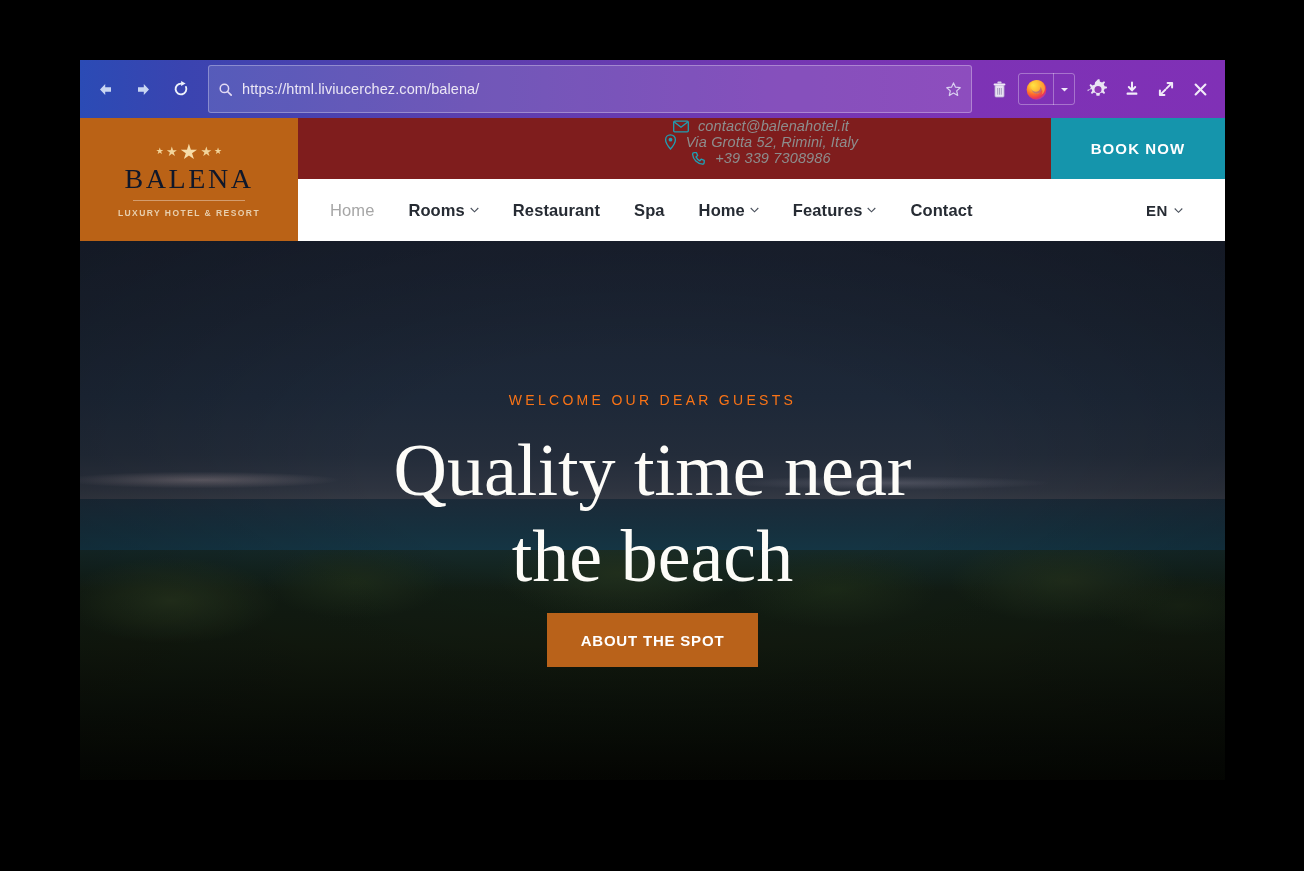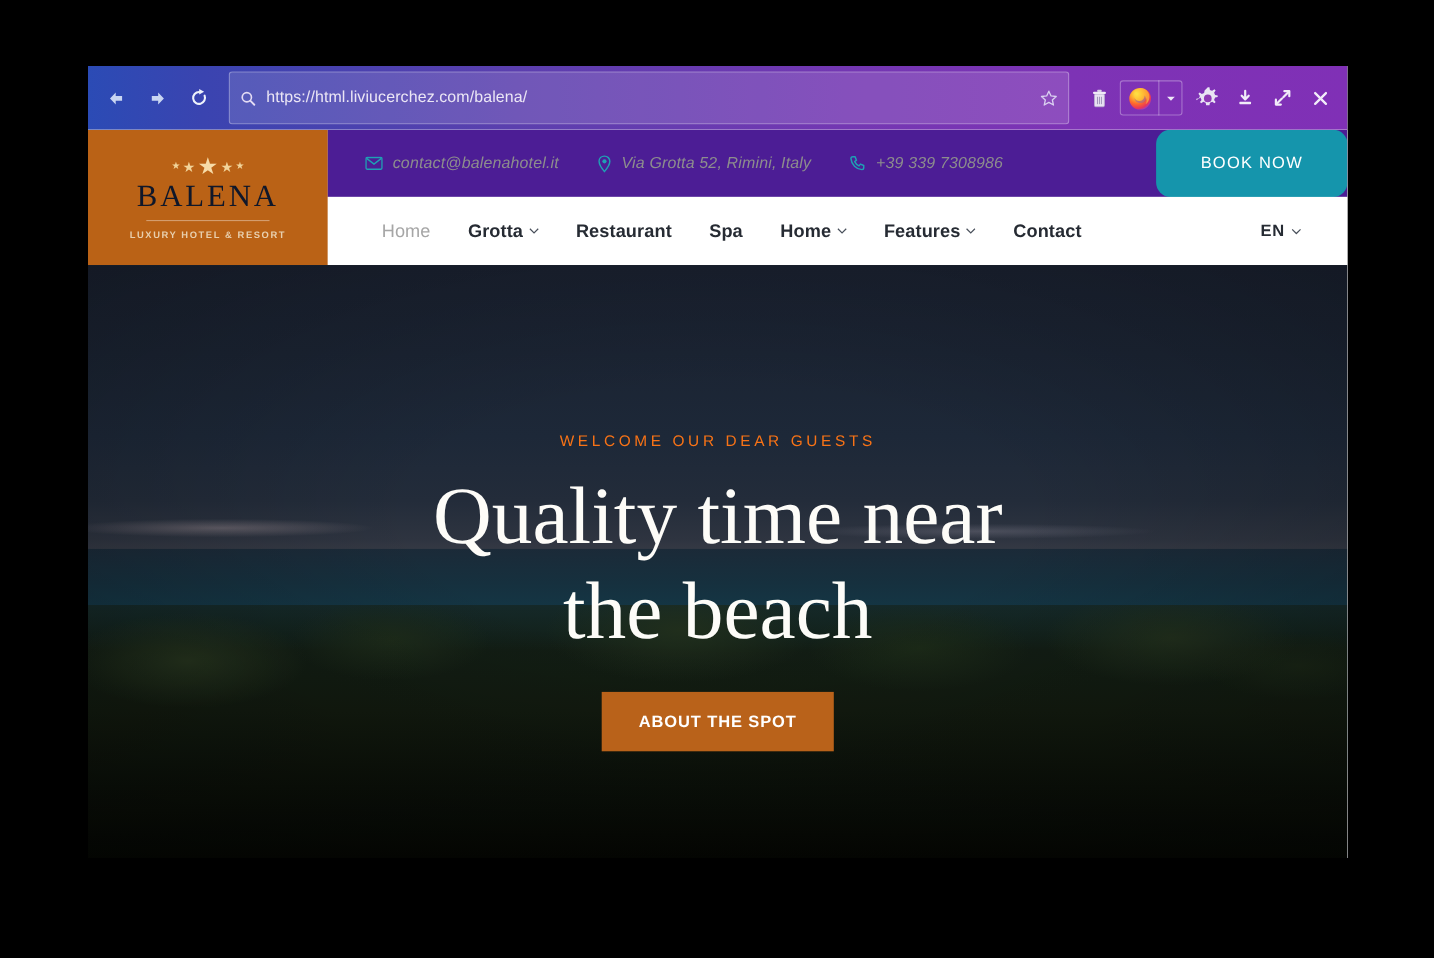--- a/index.html
+++ b/index.html
@@ -105,55 +105,55 @@
     letter-spacing: 1.45px;
     color: #e8cfae;
     font-weight: 600;
   }
 
   .header-right { flex: 1 1 auto; display: flex; flex-direction: column; min-width: 0; }
 
   
   .contact-bar {
     height: 61px;
-    background: #4c1d95;
+    background: #7f1d1d;
     display: flex; align-items: center;
     padding-left: 34px;
     position: relative;
+    flex-direction: column;
   }
   .contact-item {
     display: flex; align-items: center;
     margin-right: 35px;
     cursor: pointer;
   }
   .contact-item .c-ico { display: flex; margin-right: 9px; }
   .contact-item .c-txt {
     font-style: italic;
     font-size: 14.5px;
     color: #8d8d8d;
     letter-spacing: .15px;
   }
   .book-now {
     position: absolute; right: 0; top: 0;
     width: 174px; height: 61px;
     background: #1595ac;
     color: #fff;
     display: flex; align-items: center; justify-content: center;
-    font-size: 15px; font-weight: 400;
+    font-size: 15px; font-weight: 700;
     letter-spacing: 1.1px;
     cursor: pointer;
-    border-radius: 13px;
   }
 
   
   .nav-bar {
     height: 62px;
     background: #fff;
     display: flex; align-items: center;
-    padding-left: 49px;
+    padding-left: 32px;
     position: relative;
   }
   .nav-item {
     display: flex; align-items: center;
     margin-right: 34px;
     font-size: 16.5px;
     color: #262b33;
     font-weight: 600;
     letter-spacing: .1px;
     cursor: pointer;
@@ -230,21 +230,21 @@
     margin-top: 32px;
   }
   .hero-title {
     font-family: "Liberation Serif", serif;
     font-size: 74px;
     line-height: 86px;
     color: #fdfcf8;
     text-align: center;
     font-weight: 400;
     letter-spacing: 0px;
-    margin-bottom: 30px;
+    margin-bottom: 14px;
   }
   .hero-btns { display: flex; align-items: flex-end; flex-direction: column; }
   .btn {
     height: 54px;
     display: flex; align-items: center; justify-content: center;
     font-size: 15px; font-weight: 600;
     letter-spacing: .8px;
     color: #fff;
     cursor: pointer;
     white-space: nowrap;
@@ -409,21 +409,21 @@
             <span class="c-txt">+39 339 7308986</span>
           </div>
           <div class="book-now">BOOK NOW</div>
         </div>
 
         <div class="nav-bar">
           <div class="nav-item inactive">
             <span>Home</span>
           </div>
           <div class="nav-item">
-            <span>Grotta</span>
+            <span>Rooms</span>
             <span class="chev">
               <svg width="9" height="6" viewBox="0 0 9 6">
                   <path d="M0.7 1 L4.5 4.8 L8.3 1" fill="none" stroke="#4a515c" stroke-width="1.1"></path>
                 </svg>
             </span>
           </div>
           <div class="nav-item">
             <span>Restaurant</span>
           </div>
           <div class="nav-item">

